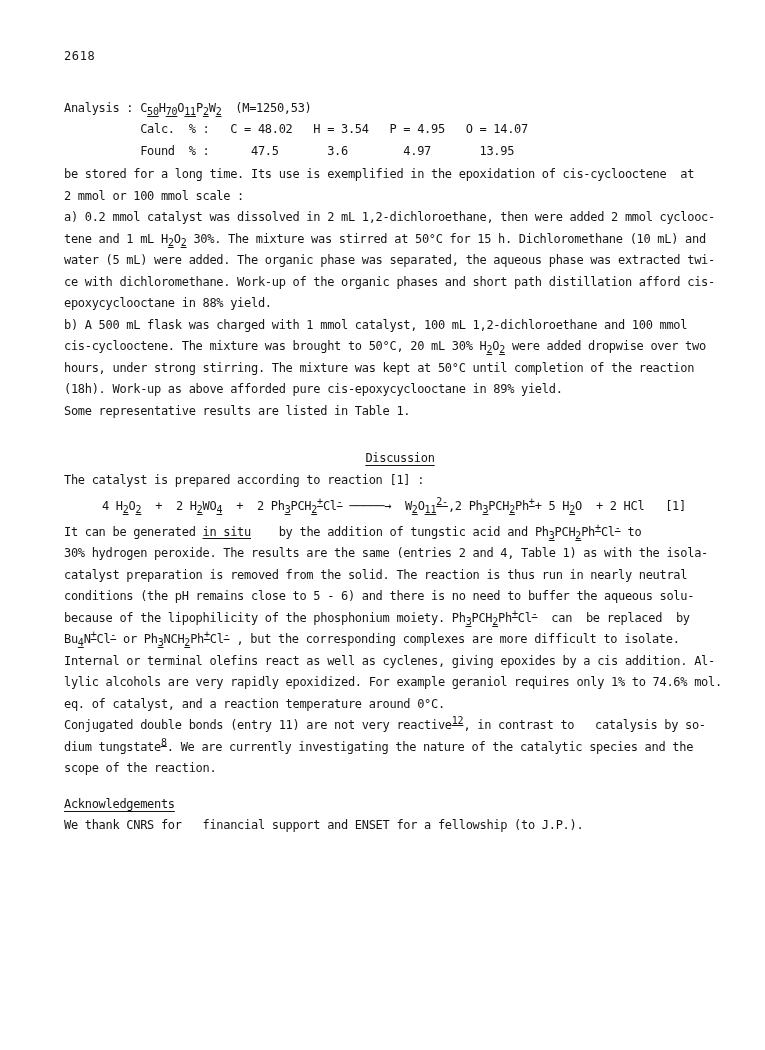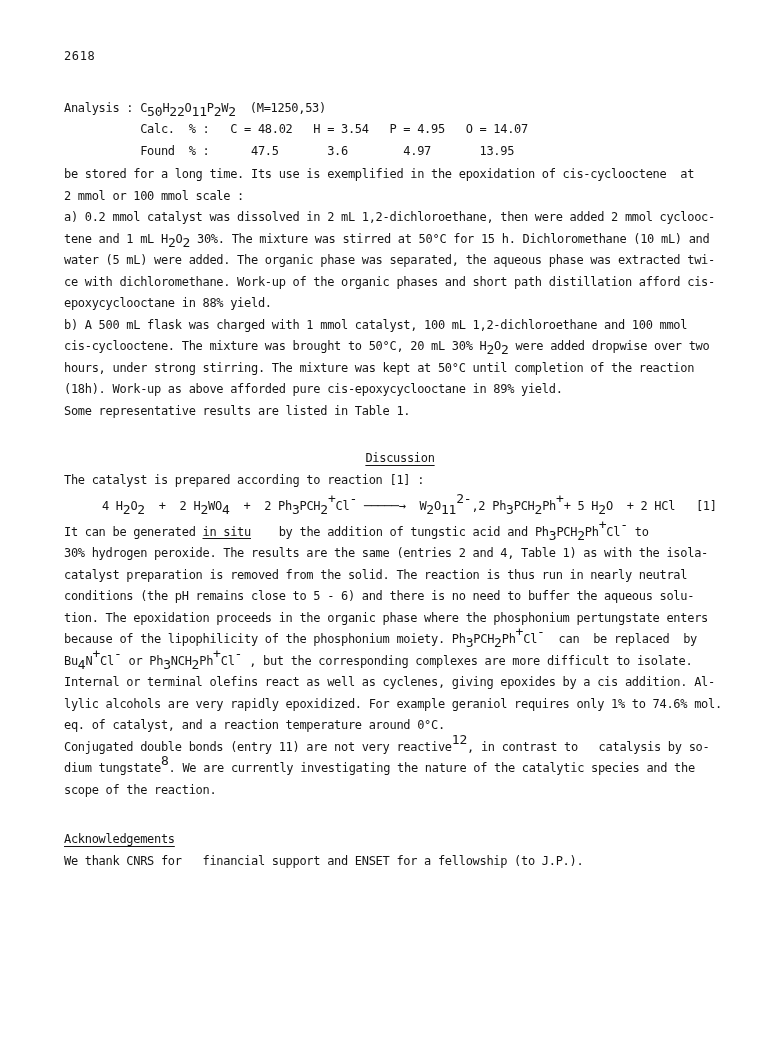--- a/index.html
+++ b/index.html
@@ -21,55 +21,56 @@
     position: absolute;
     left: 64px; top: 46px;
     width: 672px;
   }
   .tline {
     white-space: pre;
     line-height: 21.5px;
     min-height: 21.5px;
   }
   sub, sup {
-    font-size: 13px;
+    font-size: 10px;
     line-height: 0;
     letter-spacing: -0.2px;
+    text-decoration: underline;
   }
   sub { vertical-align: -0.32em; }
   sup { vertical-align: 0.55em; }
   u { text-underline-offset: 2px; text-align: right; }
   .pageno { letter-spacing: 0.6px; }
   .analysis { margin-top: 30px; }
   .para { margin-top: 2px; }
   .section-heading {
     margin-top: 26px;
     text-decoration: underline;
     text-underline-offset: 3px;
     text-align: center;
   }
   .equation {
     margin: 5px 0 4px 38px;
   }
   .ack-heading {
-    margin-top: 28px;
+    margin-top: 14px;
     text-decoration: underline;
     text-underline-offset: 3px;
   }
 </style>
 </head>
 <body>
 
 <div class="page">
   <div class="content">
 
     <div class="tline pageno">2618</div>
 
     <div class="analysis">
-        <div class="tline">Analysis : C<sub>50</sub>H<sub>22</sub>O<sub>11</sub>P<sub>2</sub>W<sub>2</sub>  (M=1250,53)</div>
+        <div class="tline">Analysis : C<sub>50</sub>H<sub>70</sub>O<sub>11</sub>P<sub>2</sub>W<sub>2</sub>  (M=1250,53)</div>
         <div class="tline">           Calc.  % :   C = 48.02   H = 3.54   P = 4.95   O = 14.07</div>
         <div class="tline">           Found  % :      47.5       3.6        4.97       13.95</div>
       </div>
 
     <div class="para">
         <div class="tline">be stored for a long time. Its use is exemplified in the epoxidation of cis-cyclooctene  at</div>
         <div class="tline">2 mmol or 100 mmol scale :</div>
         <div class="tline">a) 0.2 mmol catalyst was dissolved in 2 mL 1,2-dichloroethane, then were added 2 mmol cyclooc-</div>
         <div class="tline">tene and 1 mL H<sub>2</sub>O<sub>2</sub> 30%. The mixture was stirred at 50°C for 15 h. Dichloromethane (10 mL) and</div>
         <div class="tline">water (5 mL) were added. The organic phase was separated, the aqueous phase was extracted twi-</div>
@@ -86,21 +87,20 @@
 
     <div class="tline">The catalyst is prepared according to reaction [1] :</div>
 
     <div class="tline equation">4 H<sub>2</sub>O<sub>2</sub>  +  2 H<sub>2</sub>WO<sub>4</sub>  +  2 Ph<sub>3</sub>PCH<sub>2</sub><sup>+</sup>Cl<sup>-</sup> ─────→  W<sub>2</sub>O<sub>11</sub><sup>2-</sup>,2 Ph<sub>3</sub>PCH<sub>2</sub>Ph<sup>+</sup>+ 5 H<sub>2</sub>O  + 2 HCl   [1]</div>
 
     <div>
         <div class="tline">It can be generated <u>in situ</u>    by the addition of tungstic acid and Ph<sub>3</sub>PCH<sub>2</sub>Ph<sup>+</sup>Cl<sup>-</sup> to</div>
         <div class="tline">30% hydrogen peroxide. The results are the same (entries 2 and 4, Table 1) as with the isola-</div>
         <div class="tline">catalyst preparation is removed from the solid. The reaction is thus run in nearly neutral</div>
         <div class="tline">conditions (the pH remains close to 5 - 6) and there is no need to buffer the aqueous solu-</div>
-        <div class="tline">tion. The epoxidation proceeds in the organic phase where the phosphonium pertungstate enters</div>
         <div class="tline">because of the lipophilicity of the phosphonium moiety. Ph<sub>3</sub>PCH<sub>2</sub>Ph<sup>+</sup>Cl<sup>-</sup>  can  be replaced  by</div>
         <div class="tline">Bu<sub>4</sub>N<sup>+</sup>Cl<sup>-</sup> or Ph<sub>3</sub>NCH<sub>2</sub>Ph<sup>+</sup>Cl<sup>-</sup> , but the corresponding complexes are more difficult to isolate.</div>
         <div class="tline">Internal or terminal olefins react as well as cyclenes, giving epoxides by a cis addition. Al-</div>
         <div class="tline">lylic alcohols are very rapidly epoxidized. For example geraniol requires only 1% to 74.6% mol.</div>
         <div class="tline">eq. of catalyst, and a reaction temperature around 0°C.</div>
         <div class="tline">Conjugated double bonds (entry 11) are not very reactive<sup>12</sup>, in contrast to   catalysis by so-</div>
         <div class="tline">dium tungstate<sup>8</sup>. We are currently investigating the nature of the catalytic species and the</div>
         <div class="tline">scope of the reaction.</div>
       </div>
 

